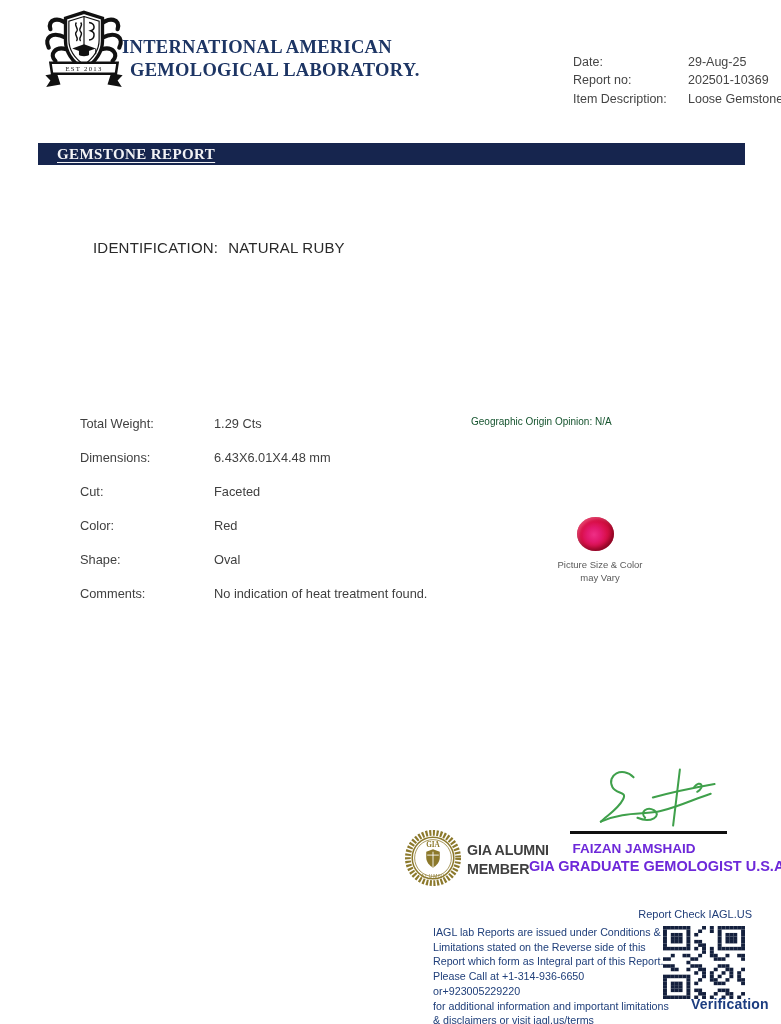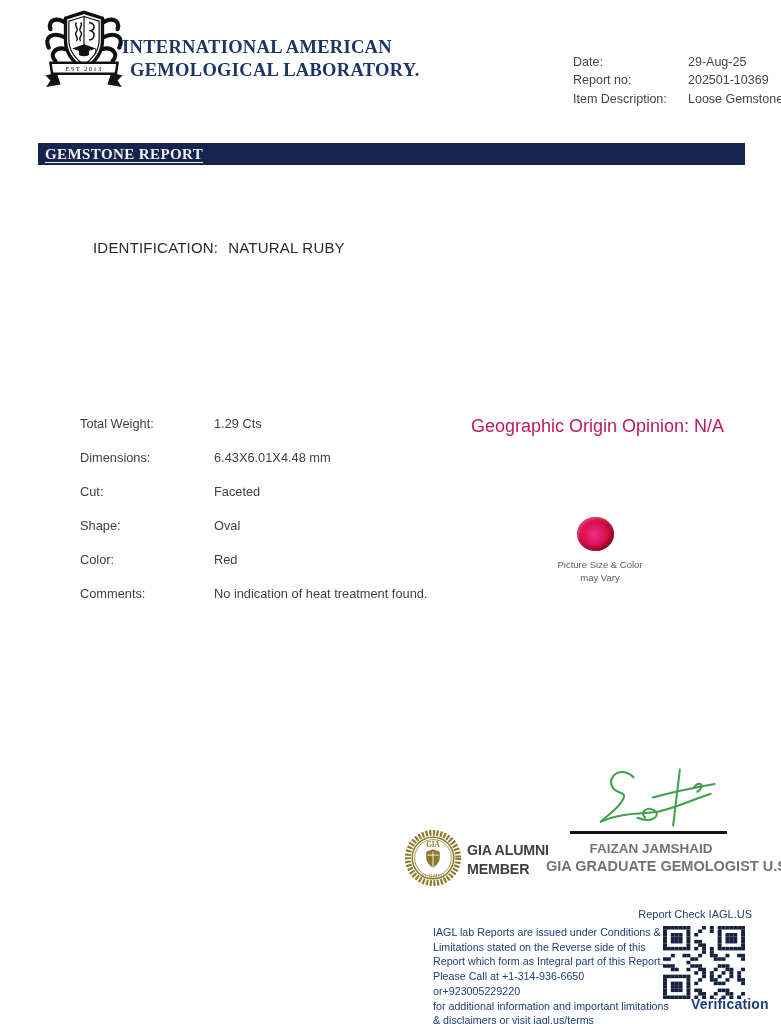--- a/index.html
+++ b/index.html
@@ -19,46 +19,46 @@
   .meta-row{display:flex;line-height:18.4px;white-space:nowrap;}
   .meta-row .m-label{width:115px;}
   .meta-row .m-value{}
   
   .report-bar{
     position:absolute;left:38px;top:138px;width:707px;height:22px;
     background:#16254e;display:flex;align-items:center;
   }
   .report-bar .bar-title{
     font-family:"Liberation Serif",serif;font-weight:700;color:#f2f2f5;
-    font-size:15px;padding-left:7px;letter-spacing:.4px;
+    font-size:15px;padding-left:19px;letter-spacing:.4px;
     text-decoration:underline;text-underline-offset:3px;text-decoration-thickness:1px;
   }
   
   .ident{position:absolute;left:93px;top:234px;font-size:15px;color:#2a2a2a;letter-spacing:.2px;}
   .ident .ident-value{margin-left:10px;}
   
   .attrs{position:absolute;left:80px;top:411px;font-size:12.8px;color:#3f3f3f;}
   .attr-row{display:flex;height:34px;align-items:flex-start;}
   .attr-row .a-label{width:134px;}
   .attr-row .a-value{white-space:nowrap;}
-  .geo{position:absolute;left:471px;top:411px;font-size:18px;color:#be185d;white-space:nowrap;}
+  .geo{position:absolute;left:471px;top:411px;font-size:10px;color:#14532d;white-space:nowrap;}
   
   .gem{
     position:absolute;left:577px;top:512px;width:37px;height:34px;border-radius:50%;
     background:radial-gradient(circle at 46% 52%, #ef2f86 0%, #e31a6e 26%, #d9104a 48%, #c50b35 70%, #a90e2c 88%, #9c1028 100%);
     box-shadow:inset -2px -3px 4px rgba(90,0,20,.55), inset 2px 2px 3px rgba(255,120,160,.5);
   }
   .gem-caption{
     position:absolute;left:540px;top:553px;width:120px;text-align:center;
     font-size:9.5px;line-height:13px;color:#5a5a5a;
   }
   
   .signature{position:absolute;left:595px;top:762px;width:135px;height:64px;}
   .sig-line{position:absolute;left:570px;top:826px;width:157px;height:3px;background:#101010;}
-  .signatory{position:absolute;left:546px;top:835px;width:210px;text-align:center;color:#737373;}
+  .signatory{position:absolute;left:529px;top:835px;width:210px;text-align:center;color:#6d28d9;}
   .signatory .sig-name{font-size:13.5px;font-weight:700;line-height:17px;}
   .signatory .sig-cred{font-size:14.5px;font-weight:700;line-height:18px;white-space:nowrap;text-align:center;}
   .seal{position:absolute;left:404px;top:824px;width:58px;height:58px;}
   .badge-text{
     position:absolute;left:467px;top:836px;font-weight:700;color:#3f3f3f;
     font-size:15.5px;line-height:18.5px;letter-spacing:-.2px;transform:scaleX(.92);transform-origin:left top;
   }
   
   .report-check{position:absolute;left:600px;top:903px;width:152px;text-align:right;font-size:11px;color:#1f3d78;}
   .qr{position:absolute;left:663px;top:921px;width:82px;height:73px;}
@@ -135,26 +135,26 @@
     </div>
     <div class="attr-row">
       <span class="a-label">Dimensions:</span>
       <span class="a-value">6.43X6.01X4.48 mm</span>
     </div>
     <div class="attr-row">
       <span class="a-label">Cut:</span>
       <span class="a-value">Faceted</span>
     </div>
     <div class="attr-row">
+      <span class="a-label">Color:</span>
+      <span class="a-value">Red</span>
+    </div>
+    <div class="attr-row">
       <span class="a-label">Shape:</span>
       <span class="a-value">Oval</span>
-    </div>
-    <div class="attr-row">
-      <span class="a-label">Color:</span>
-      <span class="a-value">Red</span>
     </div>
     <div class="attr-row">
       <span class="a-label">Comments:</span>
       <span class="a-value">No indication of heat treatment found.</span>
     </div>
   </div>
   <div class="geo">Geographic Origin Opinion: N/A</div>
 
   <div class="gem"></div>
   <div class="gem-caption">

